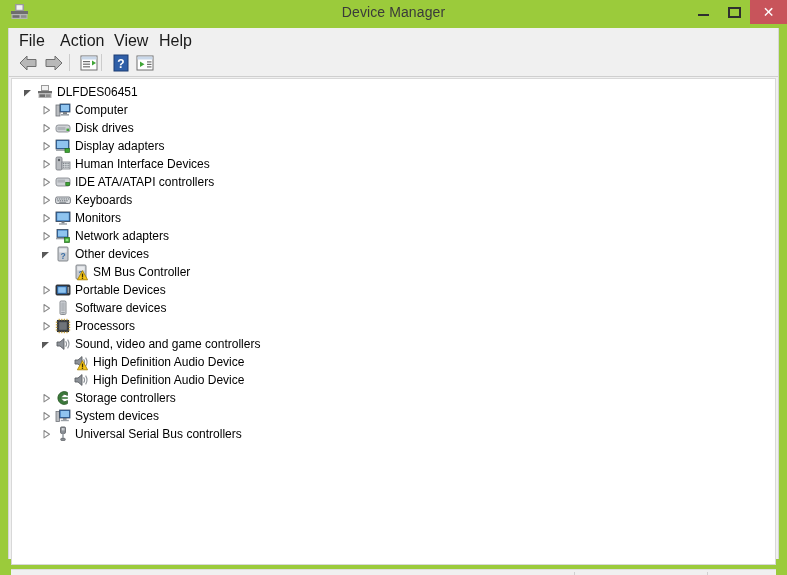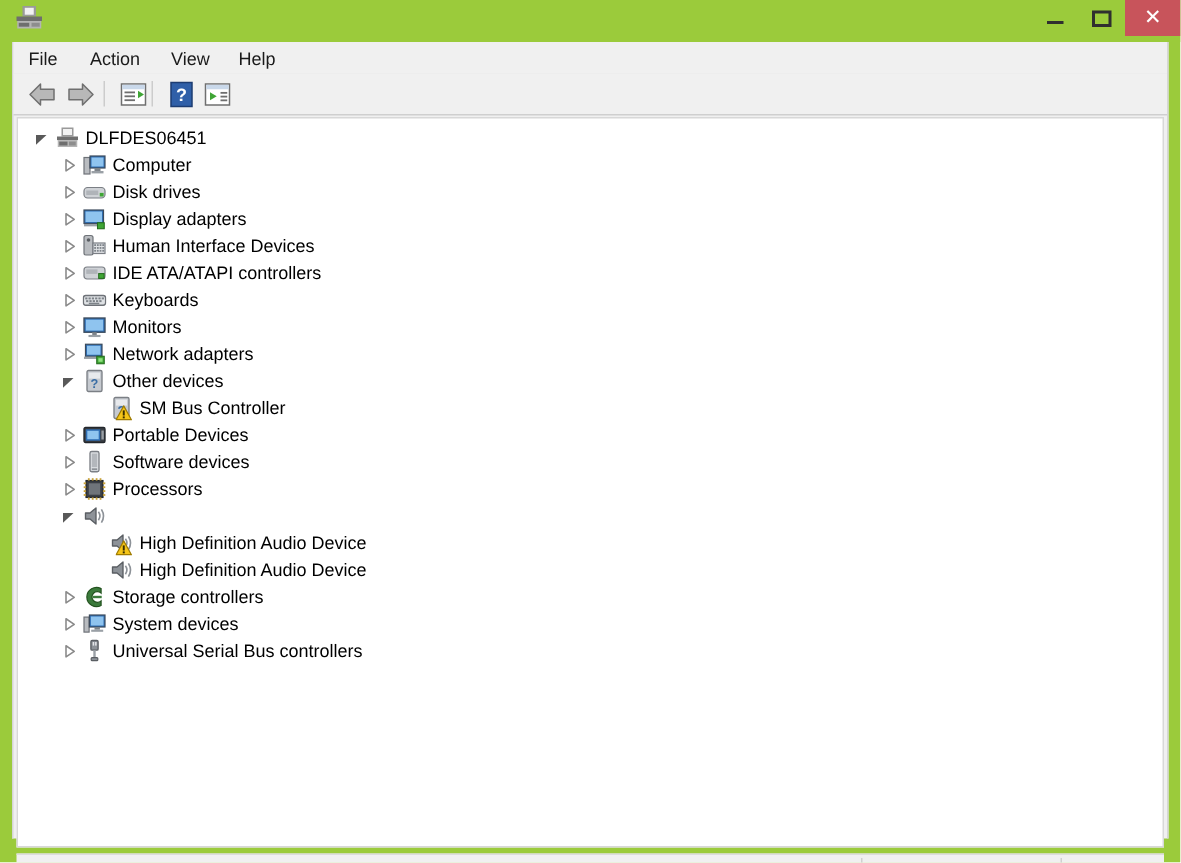--- a/index.html
+++ b/index.html
@@ -109,21 +109,21 @@
     position: absolute;
     left: 0; top: 0;
     width: 769px;
     height: 21px;
     background: #f0f0f0;
     border-bottom: 1px solid #e4e4e4;
   }
   .menu-item {
     position: absolute;
     top: 3px;
-    font-size: 12px;
+    font-size: 16px;
     color: #1a1a1a;
     padding: 1px 6px;
     cursor: default;
     font-family: "Liberation Sans", sans-serif;
   }
 
   
   #toolbar {
     position: absolute;
     left: 0; top: 21px;
@@ -233,20 +233,21 @@
       <svg width="20" height="18" viewBox="0 0 20 18" class="arrow-svg">
         <rect x="5" y="0" width="9" height="7" fill="#9a9a9a"></rect>
         <rect x="6.5" y="1.2" width="6" height="4.6" fill="#f2f2f2"></rect>
         <rect x="1" y="7" width="17" height="3" fill="#6e6e6e"></rect>
         <rect x="1.5" y="10" width="16" height="5" fill="#b4b4b4"></rect>
         <rect x="2.5" y="11.2" width="7" height="2.6" fill="#6e6e6e"></rect>
         <rect x="11" y="11.2" width="5.5" height="2.6" fill="#8d8d8d"></rect>
       </svg>
     </div>
 
+    <div id="title-text">Device Manager</div>
 
     <div class="winbtn" id="btn-min">
       <div class="glyph">
           <div class="min-bar"></div>
         </div>
     </div>
     <div class="winbtn" id="btn-max">
       <div class="glyph">
           <div class="max-box"></div>
         </div>
@@ -521,20 +522,21 @@
           </div>
           <div class="row">
             <div class="twisty" style="left: 26px;"><svg width="16" height="18" viewBox="0 0 16 18">
                 <path d="M4 7 L11 7 L4 13.5 Z" fill="#595959"></path>
               </svg></div>
             <div class="ico" style="left: 43px;"><svg width="16" height="16" viewBox="0 0 16 16">
                 <path d="M2 6 L5 6 L9 2.6 L9 13.4 L5 10 L2 10 Z" fill="#8d9298" stroke="#5a5e63" stroke-width="0.9" stroke-linejoin="round"></path>
                 <path d="M10.6 5.2 Q12.6 8 10.6 10.8" fill="none" stroke="#8d9298" stroke-width="1.1"></path>
                 <path d="M12.6 3.6 Q15.4 8 12.6 12.4" fill="none" stroke="#8d9298" stroke-width="1.1"></path>
               </svg></div>
+            <div class="lbl" style="left: 63px;">Sound, video and game controllers</div>
           </div>
           <div class="row">
             <div class="ico" style="left: 61px; position: absolute;"><svg width="16" height="16" viewBox="0 0 16 16">
                 <path d="M2 6 L5 6 L9 2.6 L9 13.4 L5 10 L2 10 Z" fill="#8d9298" stroke="#5a5e63" stroke-width="0.9" stroke-linejoin="round"></path>
                 <path d="M10.6 5.2 Q12.6 8 10.6 10.8" fill="none" stroke="#8d9298" stroke-width="1.1"></path>
                 <path d="M12.6 3.6 Q15.4 8 12.6 12.4" fill="none" stroke="#8d9298" stroke-width="1.1"></path>
               </svg><svg width="11" height="11" viewBox="0 0 11 11" style="position: absolute; left: 4px; top: 6px;">
                 <path d="M5.5 0.6 L10.6 9.8 L0.4 9.8 Z" fill="#f5c518" stroke="#a07c00" stroke-width="0.8" stroke-linejoin="round"></path>
                 <rect x="4.85" y="3.6" width="1.3" height="3.4" fill="#3a2f00"></rect>
                 <rect x="4.85" y="7.6" width="1.3" height="1.3" fill="#3a2f00"></rect>

